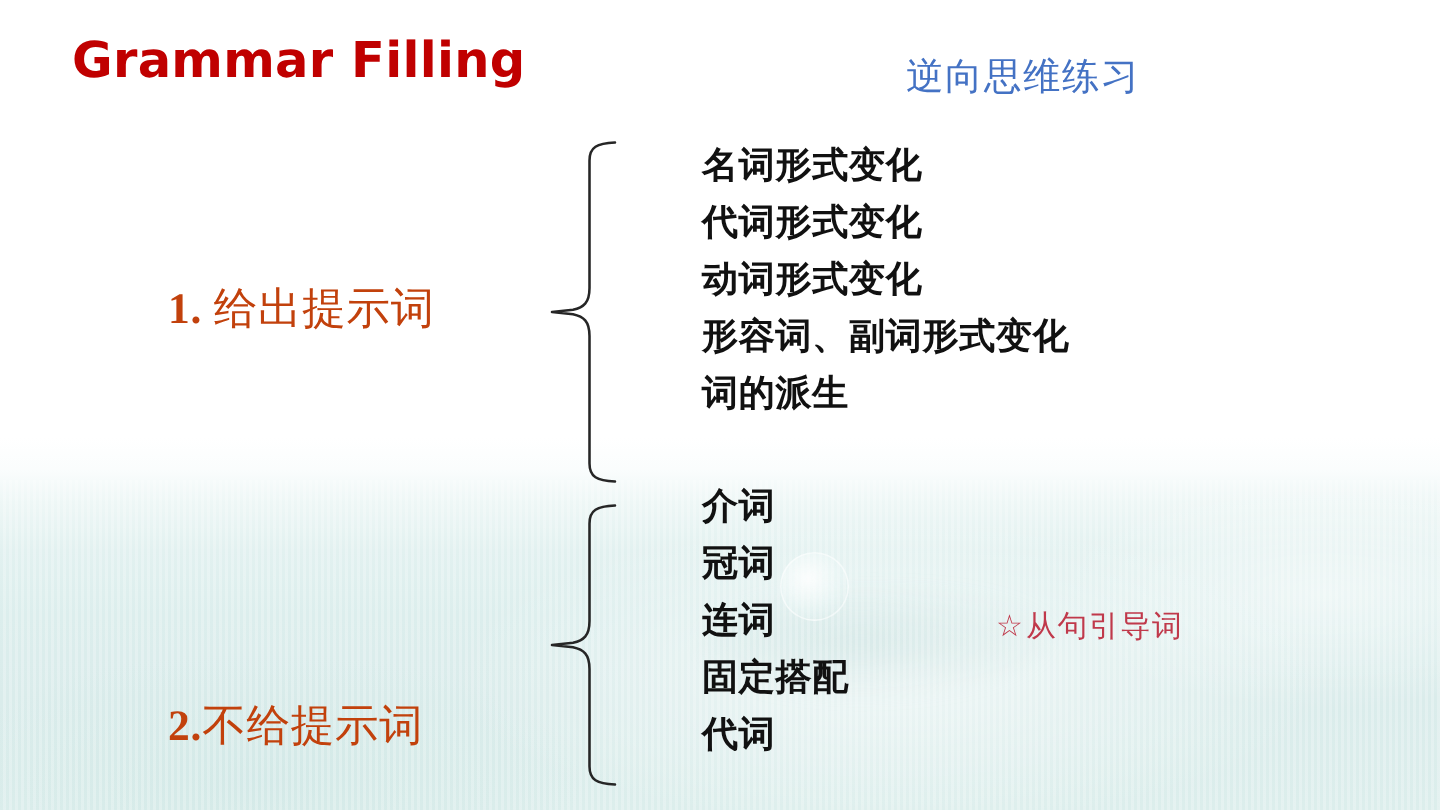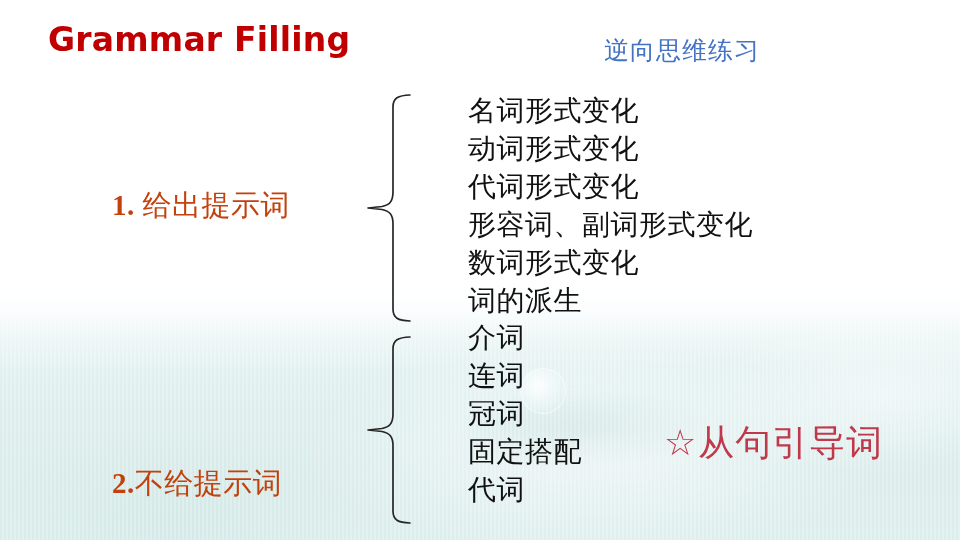--- a/index.html
+++ b/index.html
@@ -127,33 +127,34 @@
   #brace-2 { left: 352px; top: 334px; }
 
   
   .item-list {
     position: absolute;
     white-space: nowrap;
   }
   #list-1 { left: 468px; top: 92px; }
   #list-2 { left: 468px; top: 319px; }
   .item-line {
-    font-size: 28px;
+    font-size: 24px;
     line-height: 38px;
     color: #111111;
     letter-spacing: 0.5px;
     white-space: nowrap;
+    font-weight: bold;
   }
 
   
   #note {
     position: absolute;
     left: 664px;
-    top: 419px;
-    font-size: 36px;
+    top: 404px;
+    font-size: 20px;
     white-space: nowrap;
     letter-spacing: 1px;
   }
   #note .star { margin-right: 1px; }
 </style>
 </head>
 <body>
 
 <div id="slide">
 
@@ -172,41 +173,40 @@
   </div>
 
   <div class="brace" id="brace-1">
     <svg width="70" height="232" viewBox="0 0 70 232" fill="none" xmlns="http://www.w3.org/2000/svg">
       <path d="M58 3 C46 3.5, 41 6, 41 15 L41 100 C41 110, 37 113, 30 114.5 L16 116 L30 117.5 C37 119, 41 122, 41 132 L41 217 C41 226, 46 228.5, 58 229" stroke="#262626" stroke-width="1.7" fill="none" stroke-linecap="round" stroke-linejoin="round"></path>
     </svg>
   </div>
 
   <div class="item-list" id="list-1">
     <div class="item-line">名词形式变化</div>
+    <div class="item-line">代词形式变化</div>
     <div class="item-line">动词形式变化</div>
-    <div class="item-line">代词形式变化</div>
     <div class="item-line">形容词、副词形式变化</div>
-    <div class="item-line">数词形式变化</div>
     <div class="item-line">词的派生</div>
   </div>
 
   <div class="group-label" id="label-2">
     <span class="num">2.</span><span>不给提示词</span>
   </div>
 
   <div class="brace" id="brace-2">
     <svg width="70" height="192" viewBox="0 0 70 192" fill="none" xmlns="http://www.w3.org/2000/svg">
       <path d="M58 3 C46 3.5, 41 6, 41 15 L41 80 C41 90, 37 93, 30 94.5 L16 96 L30 97.5 C37 99, 41 102, 41 112 L41 177 C41 186, 46 188.5, 58 189" stroke="#262626" stroke-width="1.7" fill="none" stroke-linecap="round" stroke-linejoin="round"></path>
     </svg>
   </div>
 
   <div class="item-list" id="list-2">
     <div class="item-line">介词</div>
+    <div class="item-line">冠词</div>
     <div class="item-line">连词</div>
-    <div class="item-line">冠词</div>
     <div class="item-line">固定搭配</div>
     <div class="item-line">代词</div>
   </div>
 
   <div id="note" style="color: rgb(192, 57, 75);">
     <span class="star">☆</span><span>从句引导词</span>
   </div>
 
 </div>
 

